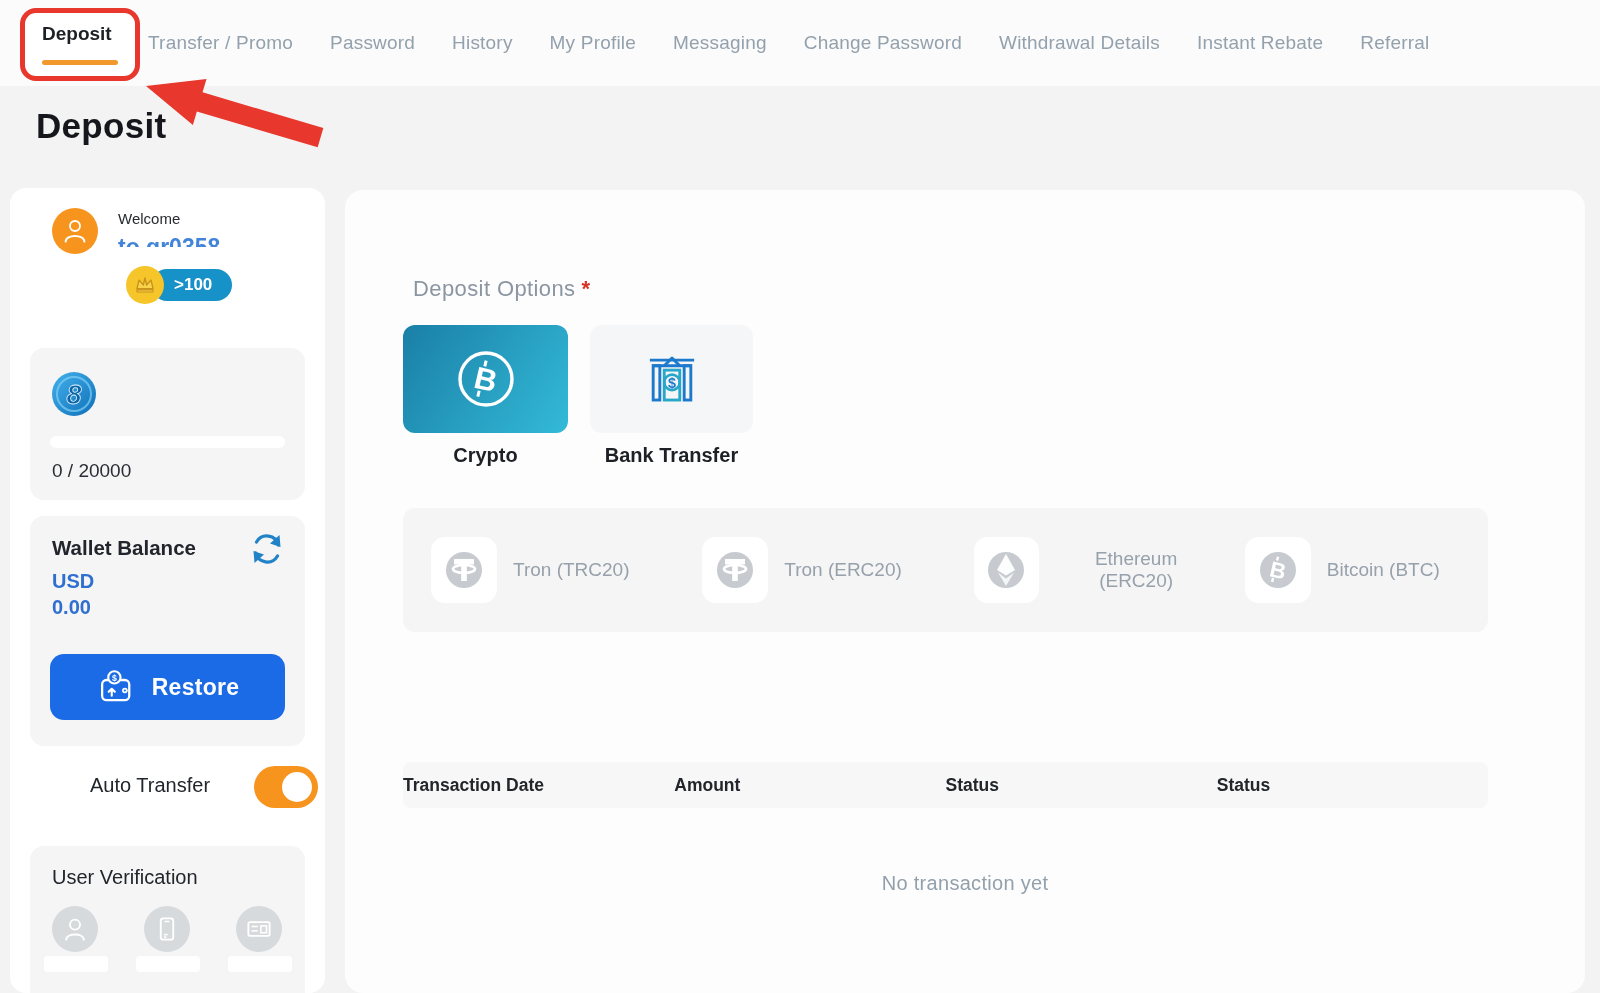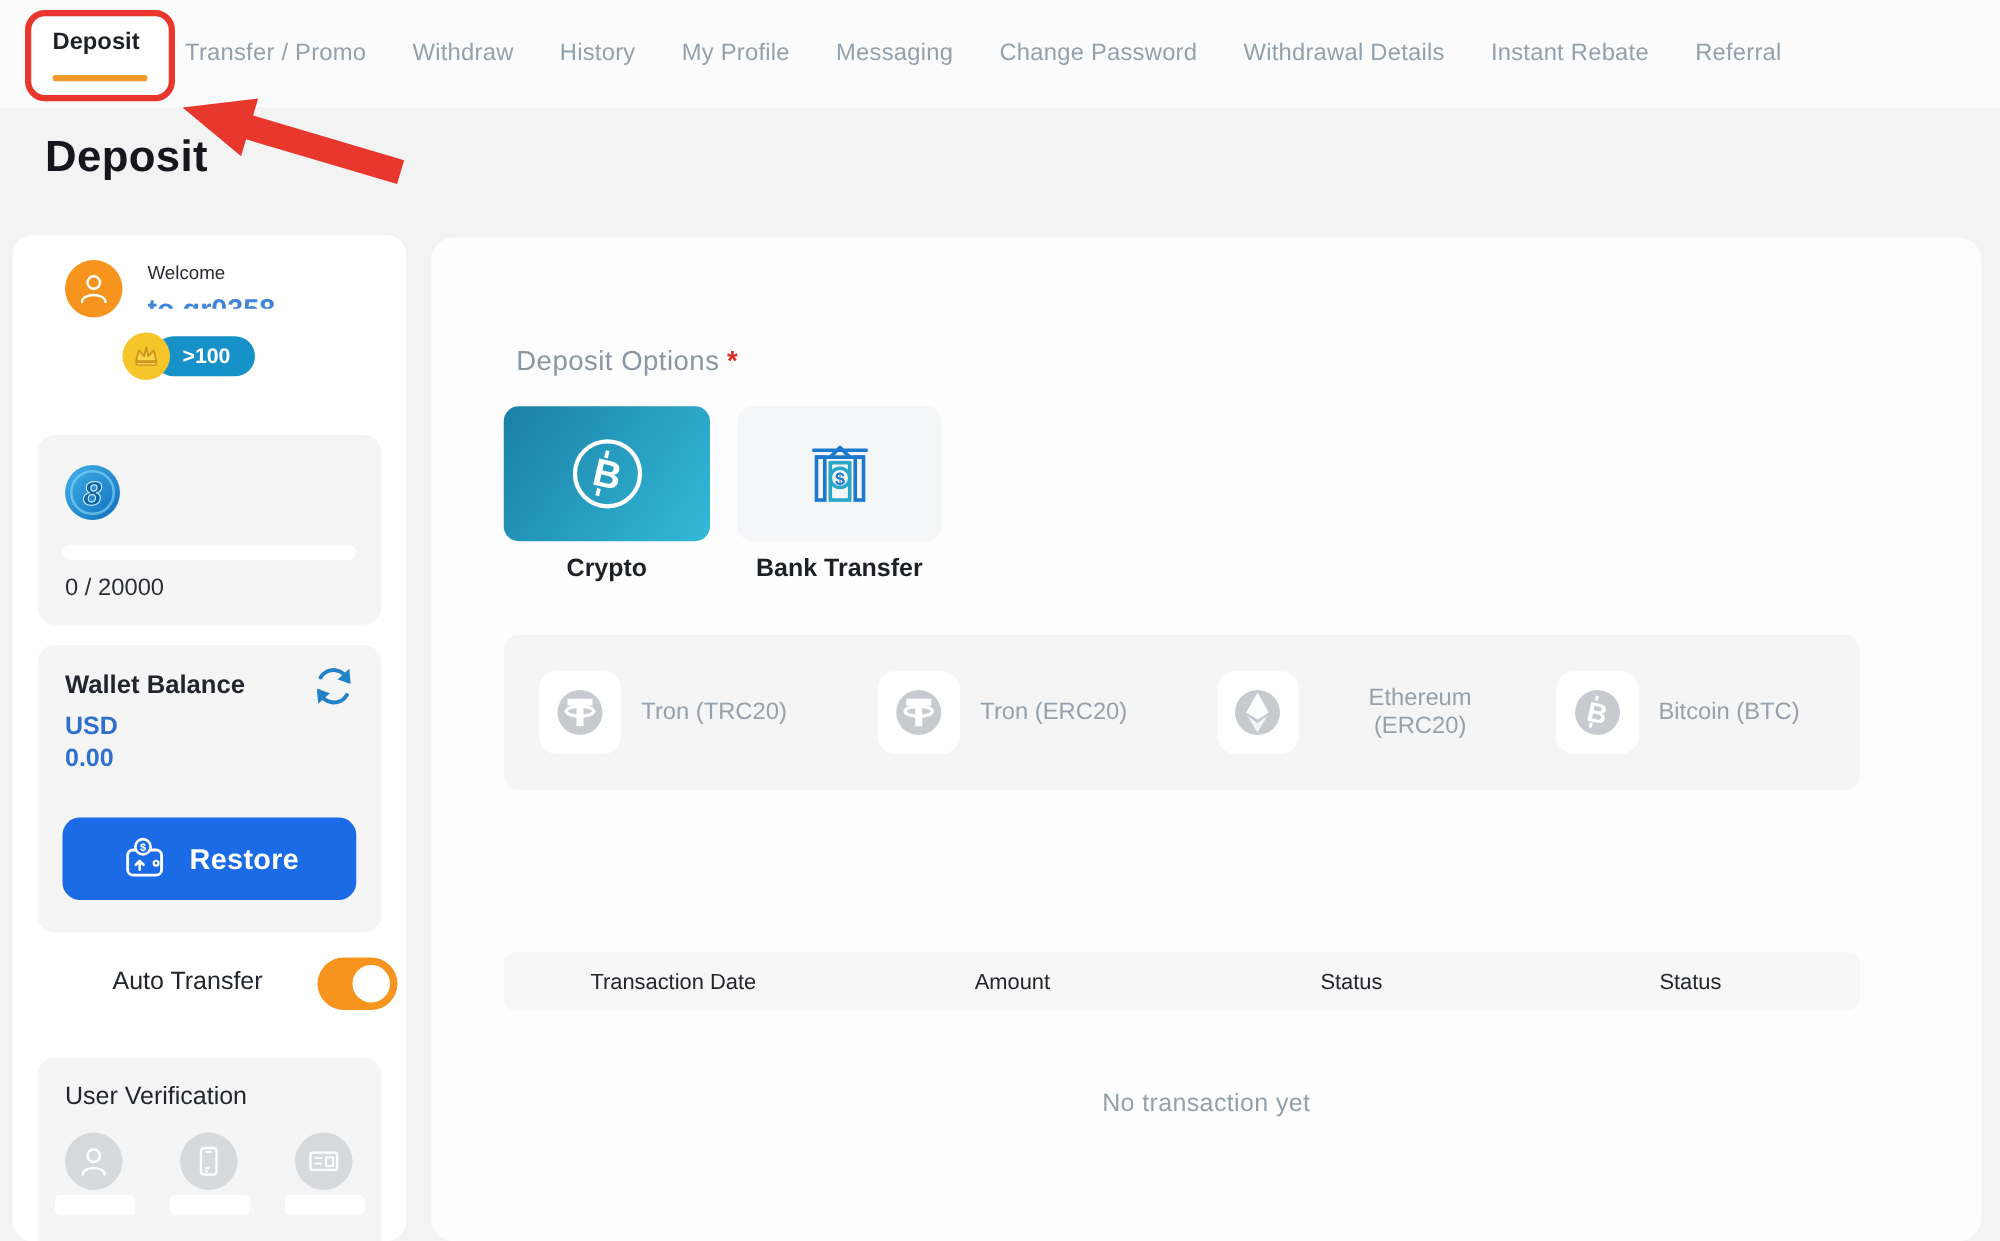--- a/index.html
+++ b/index.html
@@ -20,21 +20,21 @@
   
   .page-title { position:absolute; left:36px; top:106px; font-size:35px; font-weight:600; color:#15171c; letter-spacing:.3px; }
 
   
   .sidebar { position:absolute; left:10px; top:188px; width:315px; height:805px; background:#ffffff; border-radius:16px; }
   .avatar { position:absolute; left:42px; top:20px; width:46px; height:46px; border-radius:50%; background:#f7941e;
             display:flex; align-items:center; justify-content:center; }
   .welcome-title { position:absolute; left:108px; top:22px; font-size:15px; font-weight:500; color:#272b31; }
   .welcome-user-clip { position:absolute; left:108px; top:46px; width:150px; height:13px; overflow:hidden; }
   .welcome-user { font-size:23px; font-weight:700; color:#4285d8; }
-  .vip-badge { position:absolute; left:88px; top:78px; display:flex; align-items:center;text-align:center; }
+  .vip-badge { position:absolute; left:116px; top:78px; display:flex; align-items:center;text-align:center; }
   .crown-circle { width:38px; height:38px; border-radius:50%; background:#f6c52a; display:flex; align-items:center;
                   justify-content:center; z-index:2; }
   .vip-pill { height:32px; margin-left:-13px; padding:0 20px 0 23px; background:#1792c9; border-radius:16px;
               color:#fff; font-weight:700; font-size:17px; line-height:32px; }
 
   .side-card { position:absolute; left:20px; width:275px; background:#f5f5f6; border-radius:14px; }
   .card-milestone { top:160px; height:152px; }
   .coin-icon { position:absolute; left:20px; top:22px; }
   .milestone-text { position:absolute; left:90px; top:22px; font-size:20px; font-weight:500; color:#24272c; line-height:27px; }
   .progress-track { position:absolute; left:20px; top:88px; width:235px; height:12px; background:#ffffff; border-radius:6px; overflow:hidden; }
@@ -74,38 +74,38 @@
   .label-bank { left:245px; width:163px; }
 
   .currencies { position:absolute; left:58px; top:318px; width:1085px; height:124px; background:#f5f5f6; border-radius:12px;
                 display:grid; grid-template-columns:repeat(4,1fr); align-items:center; }
   .currency-item { display:flex; align-items:center; padding-left:28px; background:none; border:none; cursor:pointer; }
   .currency-icon-box { width:66px; height:66px; background:#ffffff; border-radius:14px; display:flex; align-items:center; justify-content:center; }
   .currency-label { margin-left:16px; font-size:19px; color:#97a1ab; }
 
   .tx-header { position:absolute; left:58px; top:572px; width:1085px; height:46px; background:#f7f7f8; border-radius:8px;
                display:grid; grid-template-columns:repeat(4,1fr); align-items:center; }
-  .tx-header span { text-align:center; font-size:17.5px; font-weight:400; color:#22252a; }
+  .tx-header span { text-align:left; font-size:17.5px; font-weight:700; color:#22252a; }
   .empty-msg { position:absolute; left:0; top:682px; width:100%; text-align:center; font-size:20px; color:#92a0ac; letter-spacing:.3px; }
 </style>
 </head>
 <body>
 
 <div class="app">
 
   <nav class="topnav">
     <div class="nav-annotation">
       <div>
         <span class="nav-active-label">Deposit</span>
         <div class="nav-underline"></div>
       </div>
     </div>
     <div class="nav-items">
       <a class="nav-item">Transfer / Promo</a>
-      <a class="nav-item">Withdraw</a>
+      <a class="nav-item">Password</a>
       <a class="nav-item">History</a>
       <a class="nav-item">My Profile</a>
       <a class="nav-item">Messaging</a>
       <a class="nav-item">Change Password</a>
       <a class="nav-item">Withdrawal Details</a>
       <a class="nav-item">Instant Rebate</a>
       <a class="nav-item">Referral</a>
     </div>
   </nav>
 

